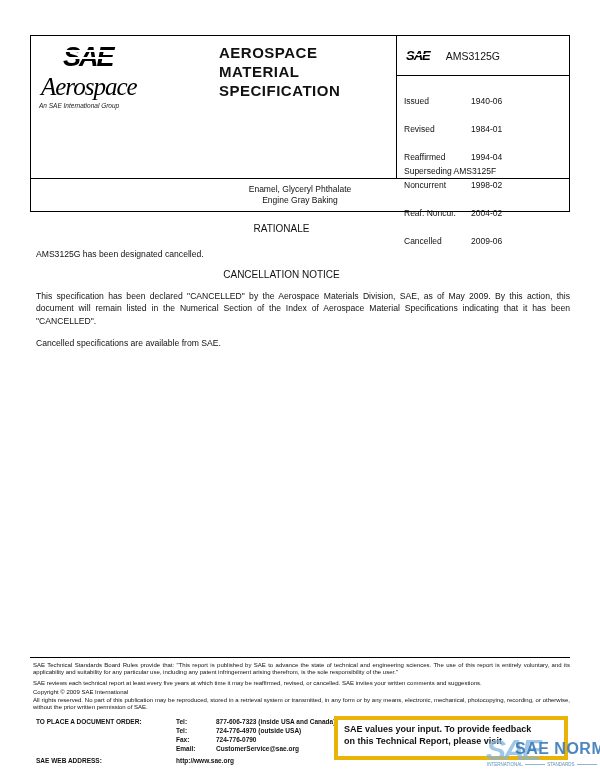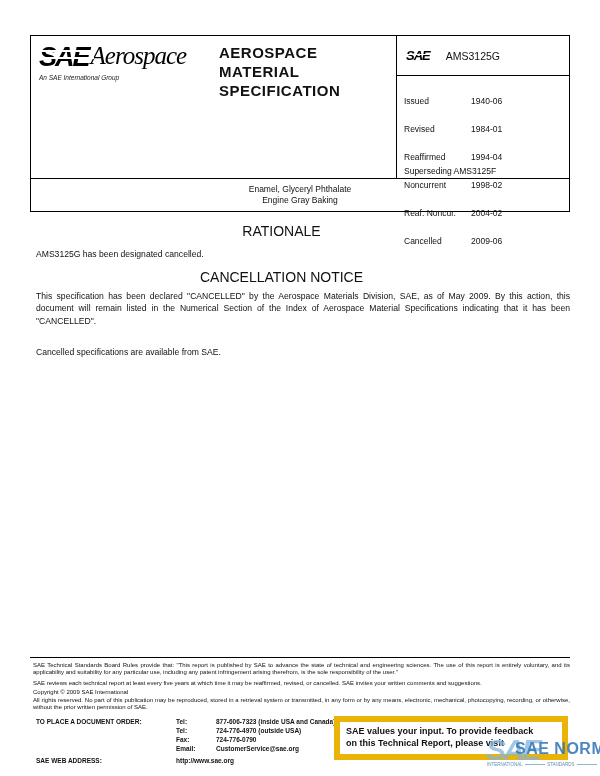--- a/index.html
+++ b/index.html
@@ -3,21 +3,21 @@
 <meta charset="utf-8">
 <style>
   * { margin:0; padding:0; box-sizing:border-box; }
   html,body { background:#ffffff; }
   body { font-family:"Liberation Sans", sans-serif; color:#111; }
   .page { position:relative; width:600px; height:776px; background:#fff; overflow:hidden; }
 
   
   .hdr { position:absolute; left:30px; top:35px; width:540px; height:177px; border:1px solid #000; }
   .logo-block { position:absolute; left:8px; top:6px; }
-  .logo-line { display:flex; align-items:flex-start; }
+  .logo-line { display:flex; align-items:center;flex-direction:column; }
   .sae-wordmark { position:relative; font:italic 900 27px "Liberation Sans", sans-serif; letter-spacing:-2px; color:#000; }
   .sae-stripe { position:absolute; left:0; width:55px; height:2px; background:#fff; }
   .stripe-1 { top:8px; } .stripe-2 { top:15px; }
   .logo-brand { font:italic 400 25px "Liberation Serif", serif; color:#000; margin-left:2px; letter-spacing:-1px; }
   .logo-tagline { font:italic 400 6.5px "Liberation Sans", sans-serif; color:#222; margin-top:1px; }
   .doc-type { position:absolute; left:188px; top:7px; width:165px; font-weight:bold; font-size:15px; line-height:19px; letter-spacing:0.5px; }
 
   .vline { position:absolute; left:365px; top:0; height:142px; border-left:1px solid #000; }
   .spec-cell { position:absolute; left:375px; top:12px; display:flex; align-items:baseline; }
   .sae-wordmark-sm { position:relative; font:italic 900 13px "Liberation Sans", sans-serif; letter-spacing:-1px; color:#000; }
@@ -27,45 +27,45 @@
 
   .history { position:absolute; left:373px; top:43px; font-size:8.5px; line-height:11px; }
   .h-label { display:inline-block; width:67px;margin-top:17px; }
   .superseding { position:absolute; left:373px; top:130px; font-size:8.5px; }
 
   .title-row { position:absolute; left:0; right:0; top:142px; bottom:0; border-top:1px solid #000;
                display:flex; flex-direction:column; align-items:center; justify-content:center;
                font-size:8.5px; line-height:11px; }
 
   
-  .center-head { position:absolute; left:0; width:555px; text-align:center; font-size:14px;padding-left:8px; }
+  .center-head { position:absolute; left:0; width:555px; text-align:center; font-size:10px;padding-left:8px; }
   .rationale-head { top:223px; }
   .cancel-head { top:269px; }
   .body-text { position:absolute; left:36px; width:534px; font-size:8.6px; line-height:12.4px; }
   .rationale-text { top:248px; }
   .cancel-par { top:290px; text-align:justify; }
-  .avail-text { top:346px; }
+  .avail-text { top:337px; }
 
   
   .foot-rule { position:absolute; left:30px; width:540px; top:657px; border-top:1px solid #000; }
   .fine { position:absolute; left:33px; width:537px; font-size:6px; line-height:7px; color:#111; }
   .rules-text { top:662px; text-align:justify; }
   .review-text { top:680px; }
   .copyright-text { top:689px; }
   .rights-text { top:697px; text-align:justify; }
 
   .order-label { position:absolute; left:36px; top:718px; font-size:6.5px; font-weight:bold; }
   .contact-row { position:absolute; left:176px; font-size:6.5px; font-weight:bold; white-space:nowrap; }
   .c-label { display:inline-block; width:40px; }
   .web-label { position:absolute; left:36px; top:757px; font-size:6.5px; font-weight:bold; }
   .web-url { position:absolute; left:176px; top:757px; font-size:6.5px; font-weight:bold; }
   .c-r0 { top:718px; } .c-r1 { top:727px; } .c-r2 { top:736px; } .c-r3 { top:745px; }
 
   .feedback-box { position:absolute; left:334px; top:716px; width:234px; height:44px;
-                  border:6px solid #eab308; background:#fff; padding:4px 6px;
+                  border:4px solid #eab308; background:#fff; padding:4px 6px;
                   font-size:9px; font-weight:bold; line-height:11.5px; }
   .feedback-url { color:#2222cc; text-decoration:underline; font-size:8.5px; white-space:nowrap; display:inline-block; }
 
   
   .watermark { position:absolute; left:486px; top:735px; width:114px; height:41px; z-index:5; pointer-events:none; }
   .wm-sae { position:absolute; left:0; top:-2px; font:italic 900 30px "Liberation Sans", sans-serif;
             letter-spacing:-3px; color:rgba(130,180,222,0.75); }
   .wm-name { position:absolute; left:29px; top:5px; font-weight:800; font-size:16px; letter-spacing:0.5px;
              color:rgba(52,118,181,0.88); white-space:nowrap; }
   .wm-sub { position:absolute; left:1px; top:27px; width:112px; display:flex; align-items:center;

